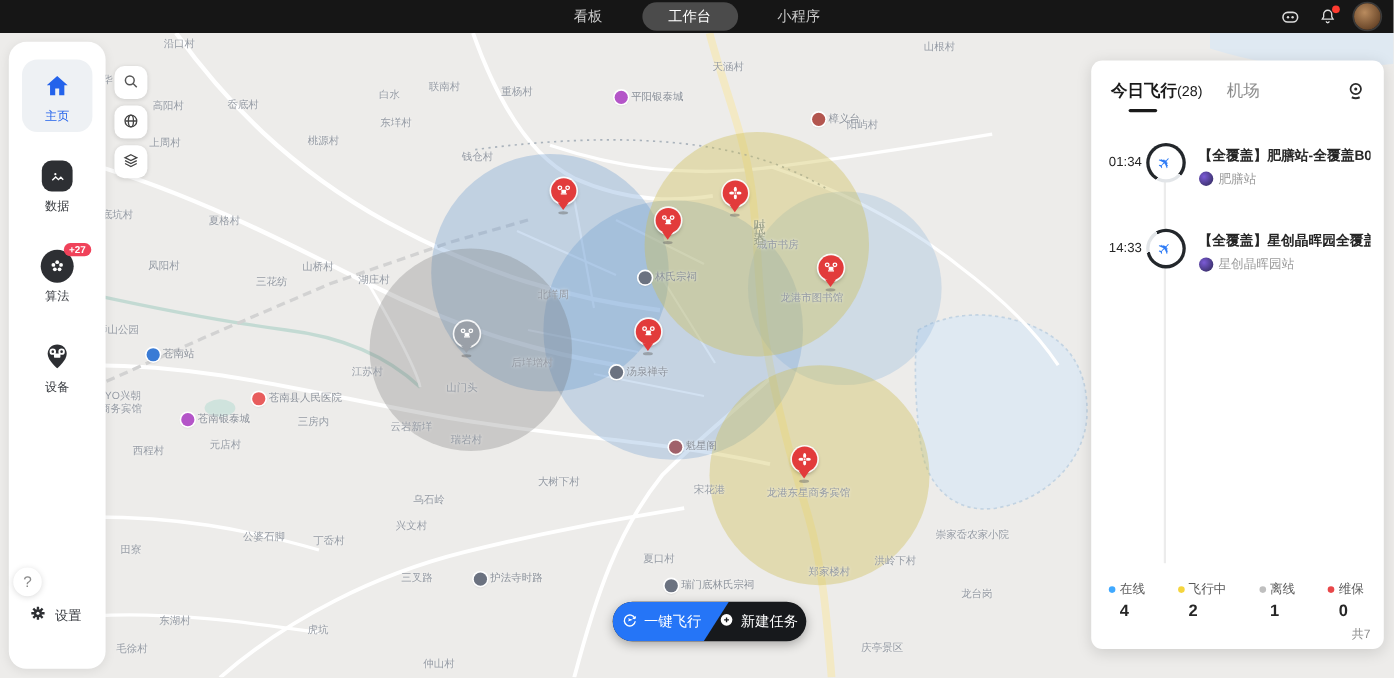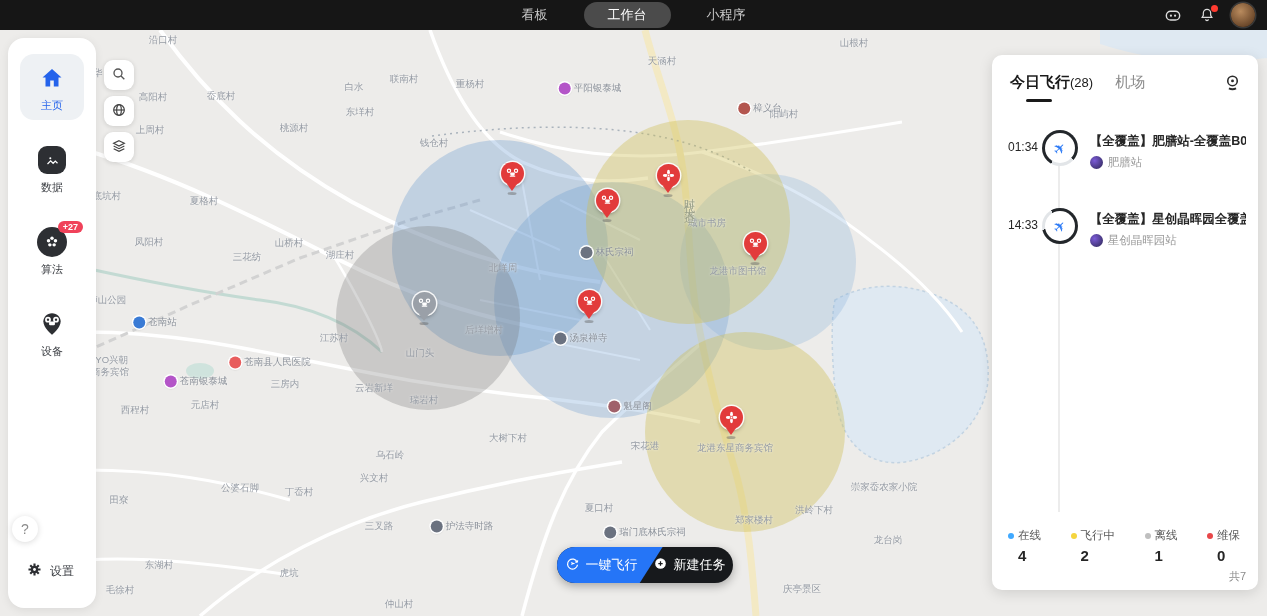--- a/index.html
+++ b/index.html
@@ -58,21 +58,21 @@
   .side-ic{width:30px;height:30px;display:flex;align-items:center;justify-content:center;position:relative;}
   .side-circle{width:30px;height:30px;border-radius:50%;background:#2d2f33;display:flex;align-items:center;justify-content:center;}
   .side-square{width:28px;height:28px;border-radius:9px;background:#2d2f33;display:flex;align-items:center;justify-content:center;}
   .side-label{font-size:11px;color:#3a3d42;margin-top:5px;}
   .side-item.active .side-label{color:#2463eb;}
   .badge{position:absolute;top:-6px;right:-16px;background:#f0425a;color:#fff;font-size:9px;
        padding:1px 5px;border-radius:8px;font-weight:bold;}
   .help-btn{position:absolute;left:4px;bottom:66px;width:26px;height:26px;border-radius:50%;background:#fff;
        box-shadow:0 1px 6px rgba(0,0,0,.15);display:flex;align-items:center;justify-content:center;
        color:#8c8c8c;font-size:14px;cursor:pointer;}
-  .side-settings{position:absolute;left:18px;bottom:26px;display:flex;align-items:center;gap:7px;cursor:pointer;}
+  .side-settings{position:absolute;left:18px;bottom:37px;display:flex;align-items:center;gap:7px;cursor:pointer;}
   .side-settings .side-label{margin-top:0;font-size:12px;}
   
   .panel{position:absolute;left:992px;top:55px;width:266px;height:535px;background:#fff;border-radius:10px;
        z-index:20;box-shadow:0 3px 14px rgba(0,0,0,.13);}
   .panel-head{display:flex;align-items:flex-start;gap:22px;padding:18px 16px 0 18px;}
   .ptab{cursor:pointer;display:flex;flex-direction:column;}
   .ptab-row{display:flex;align-items:baseline;}
   .ptab-label{font-size:15px;color:#8c8c8c;}
   .ptab.active .ptab-label{color:#1a1a1a;font-weight:bold;}
   .ptab-count{font-size:13px;color:#1a1a1a;}

